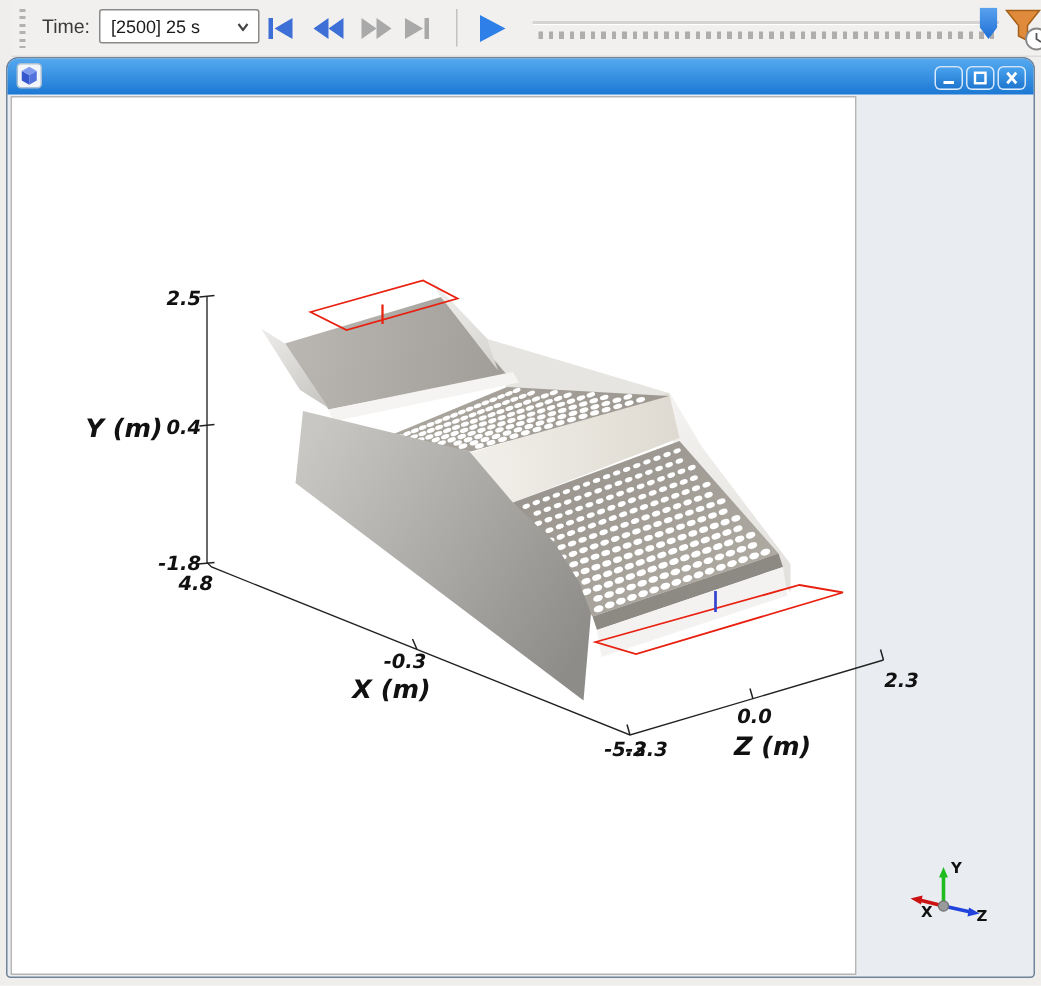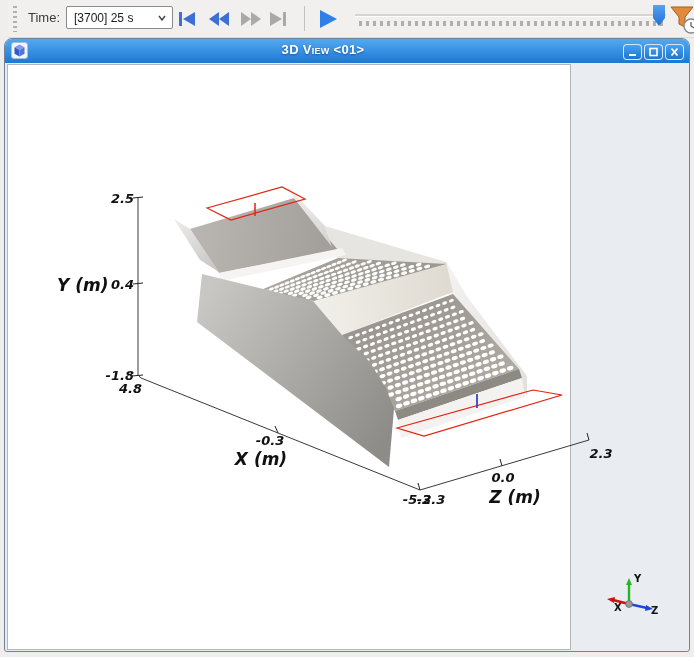--- a/index.html
+++ b/index.html
@@ -38,21 +38,21 @@
   .axis-label{font-style:italic;font-weight:bold;font-size:17px;fill:#111;}
   .triad-label{font-weight:bold;font-size:10px;fill:#111;}
 </style>
 </head>
 <body>
 
 <div id="toolbar">
   <div id="grip"></div>
   <div id="time-label">Time:</div>
   <div id="time-combo">
-    <span>[3700] 25 s</span>
+    <span>[2500] 25 s</span>
     <svg id="combo-chev" viewBox="0 0 8 6">
         <path d="M1 1 L4 5 L7 1" fill="none" stroke="#444" stroke-width="1.4"></path>
       </svg>
   </div>
   <svg class="tbtn" style="left:166px" viewBox="0 0 26 24">
     <rect x="5" y="5" width="3" height="14" fill="#3e6fd6"></rect>
     <path d="M21 5 L9 12 L21 19 Z" fill="#3e6fd6"></path>
   </svg>
   <svg class="tbtn" style="left:198px" viewBox="0 0 26 24">
     <path d="M13 5 L3 12 L13 19 Z" fill="#3e6fd6"></path>
@@ -82,21 +82,20 @@
 
 <div id="win">
   <div id="titlebar">
     <div id="win-icon">
       <svg width="15" height="15" viewBox="0 0 15 15">
         <path d="M7.5 1.5 L12.5 4.3 L7.5 7.1 L2.5 4.3 Z" fill="#7f9bef"></path>
         <path d="M2.5 4.3 L7.5 7.1 L7.5 13.5 L2.5 10.7 Z" fill="#3556cc"></path>
         <path d="M12.5 4.3 L7.5 7.1 L7.5 13.5 L12.5 10.7 Z" fill="#5272dd"></path>
       </svg>
     </div>
-    <div id="title-text">3D View &lt;01&gt;</div>
     <div class="wbtn" id="btn-min">
       <svg width="17" height="14" viewBox="0 0 17 14">
           <rect x="5" y="9" width="7" height="2" fill="#fff"></rect>
         </svg>
     </div>
     <div class="wbtn" id="btn-max">
       <svg width="17" height="14" viewBox="0 0 17 14">
           <rect x="5" y="3.5" width="7" height="7" fill="none" stroke="#fff" stroke-width="1.6"></rect>
         </svg>
     </div>

